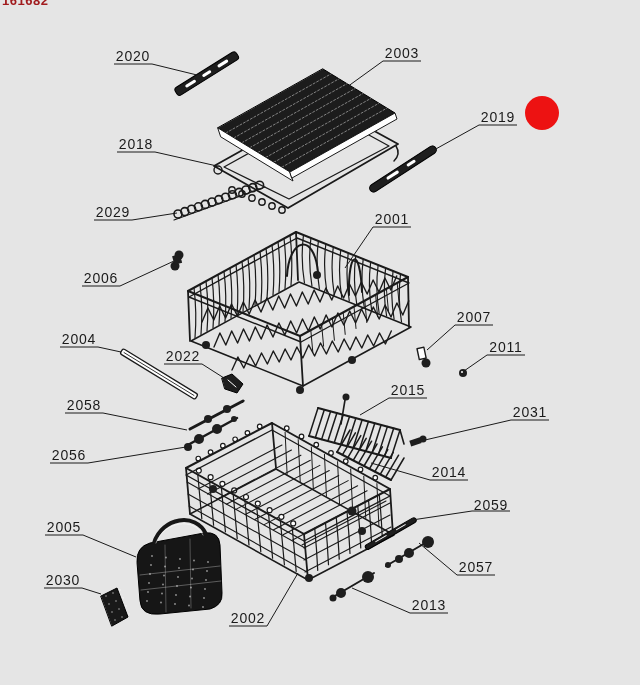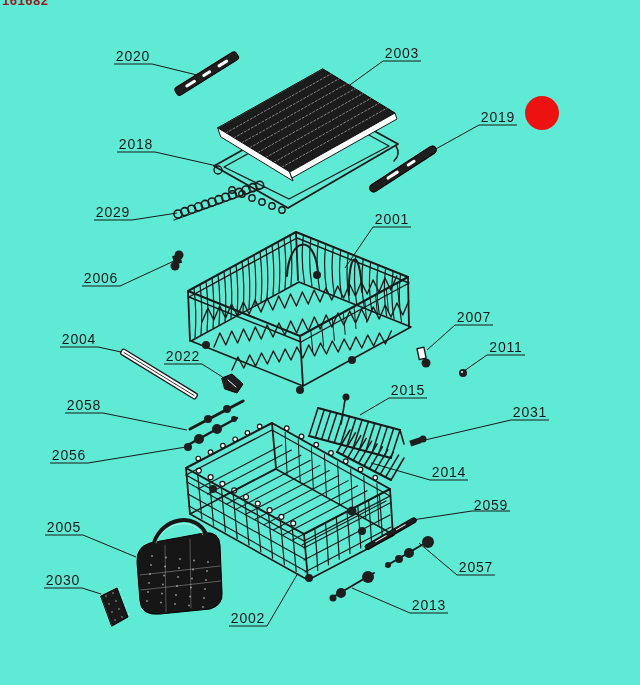--- a/index.html
+++ b/index.html
@@ -1,16 +1,16 @@
 <!DOCTYPE html>
 <html><head>
 <meta charset="utf-8">
 <style>
   html,body{margin:0;padding:0;background:#fff;}
-  .page{position:relative;width:640px;height:685px;background:#5eead4;overflow:hidden;
+  .page{position:relative;width:640px;height:685px;background:#e5e5e5;overflow:hidden;
         font-family:"Liberation Sans",sans-serif;}
   .doc-number{position:absolute;top:-7px;left:2px;font-weight:bold;font-size:13px;
         letter-spacing:.5px;font-family:"Liberation Sans",sans-serif;}
   svg{position:absolute;top:0;left:0;}
   .lead{fill:none;stroke:#1a1a1a;stroke-width:1;}
   .plabel{font-size:14px;letter-spacing:.8px;}
   .ln{fill:none;stroke:#1a1a1a;}
 </style>
 </head>
 <body>

